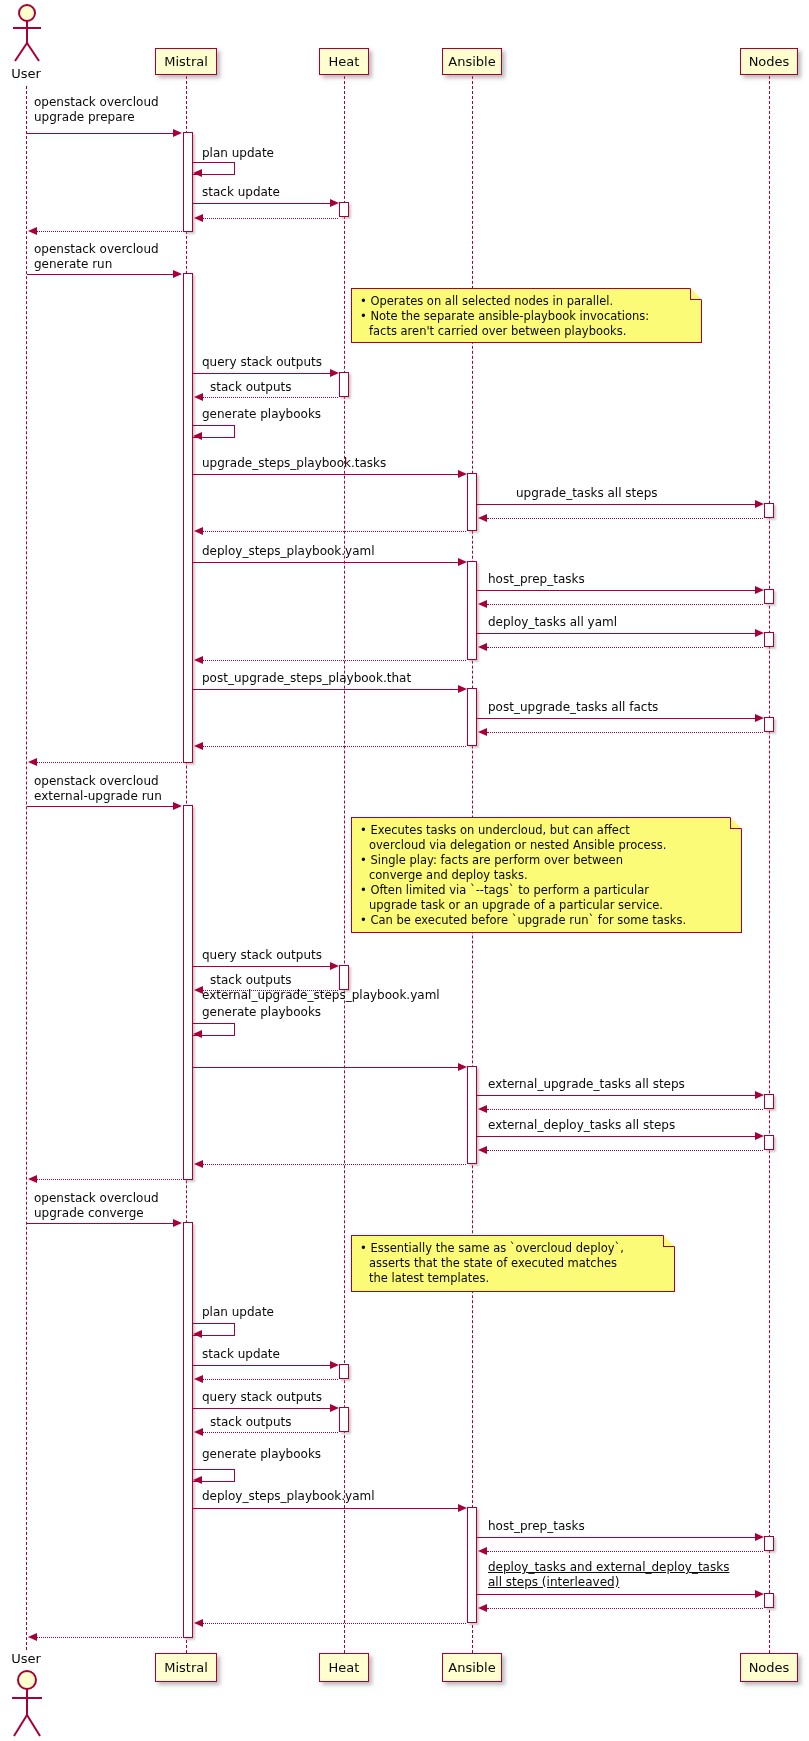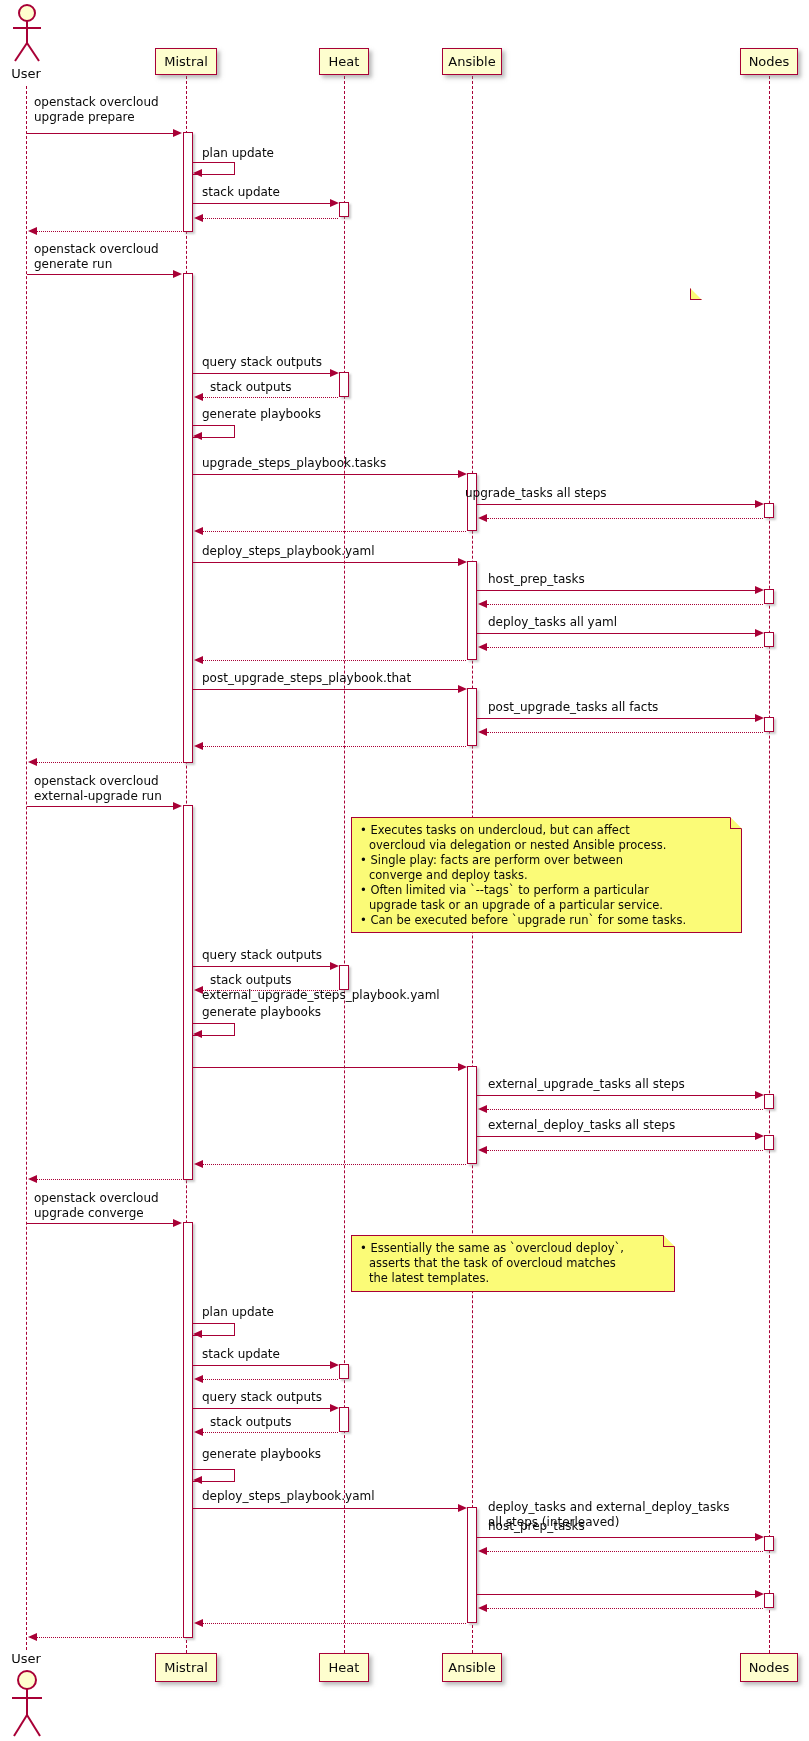--- a/index.html
+++ b/index.html
@@ -87,38 +87,43 @@
   <div class="ar d" style="left:37px;top:231px;width:145px;"></div>
   <div class="hl" style="left:28px;top:227px;"></div>
 
   <div class="cmd" style="left:34px;top:242px;">
     <div>openstack overcloud</div>
     <div>generate run</div>
   </div>
   <div class="ar" style="left:27px;top:274px;width:147px;"></div>
   <div class="hr" style="left:173px;top:270px;"></div>
 
+  <div class="note" style="left:351px;top:288px;width:351px;height:55px;">
+    <div>• Operates on all selected nodes in parallel.</div>
+    <div>• Note the separate ansible-playbook invocations:</div>
+    <div class="cont">facts aren't carried over between playbooks.</div>
+  </div>
   <div class="fold" style="left:690px;top:288px;"></div>
 
   <div class="lb" style="left:202px;top:355px;">query stack outputs</div>
   <div class="ar" style="left:193px;top:373px;width:137px;"></div>
   <div class="hr" style="left:330px;top:369px;"></div>
   <div class="lb" style="left:210px;top:380px;">stack outputs</div>
   <div class="ar d" style="left:203px;top:397px;width:135px;"></div>
   <div class="hl" style="left:194px;top:393px;"></div>
 
   <div class="lb" style="left:202px;top:407px;">generate playbooks</div>
   <div class="loop" style="left:193px;top:425px;"></div>
   <div class="hl" style="left:193px;top:432px;"></div>
 
   <div class="lb" style="left:202px;top:456px;">upgrade_steps_playbook.tasks</div>
   <div class="ar" style="left:193px;top:474px;width:265px;"></div>
   <div class="hr" style="left:458px;top:470px;"></div>
 
-  <div class="lb" style="left:465px;top:486px;">upgrade_tasks all steps</div>
+  <div class="lb" style="left:516px;top:486px;">upgrade_tasks all steps</div>
   <div class="ar" style="left:477px;top:504px;width:278px;"></div>
   <div class="hr" style="left:755px;top:500px;"></div>
   <div class="ar d" style="left:487px;top:518px;width:276px;"></div>
   <div class="hl" style="left:478px;top:514px;"></div>
   <div class="ar d" style="left:203px;top:531px;width:263px;"></div>
   <div class="hl" style="left:194px;top:527px;"></div>
 
   <div class="lb" style="left:202px;top:544px;">deploy_steps_playbook.yaml</div>
   <div class="ar" style="left:193px;top:562px;width:265px;"></div>
   <div class="hr" style="left:458px;top:558px;"></div>
@@ -202,21 +207,21 @@
 
   <div class="cmd" style="left:34px;top:1191px;">
     <div>openstack overcloud</div>
     <div>upgrade converge</div>
   </div>
   <div class="ar" style="left:27px;top:1223px;width:147px;"></div>
   <div class="hr" style="left:173px;top:1219px;"></div>
 
   <div class="note" style="left:351px;top:1235px;width:324px;height:57px;">
     <div>• Essentially the same as `overcloud deploy`,</div>
-    <div class="cont">asserts that the task of overcloud matches</div>
+    <div class="cont">asserts that the state of executed matches</div>
     <div class="cont">the latest templates.</div>
   </div>
   <div class="fold" style="left:663px;top:1235px;"></div>
 
   <div class="lb" style="left:202px;top:1305px;">plan update</div>
   <div class="loop" style="left:193px;top:1323px;"></div>
   <div class="hl" style="left:193px;top:1330px;"></div>
 
   <div class="lb" style="left:202px;top:1347px;">stack update</div>
   <div class="ar" style="left:193px;top:1365px;width:137px;"></div>
@@ -238,21 +243,21 @@
   <div class="lb" style="left:202px;top:1489px;">deploy_steps_playbook.yaml</div>
   <div class="ar" style="left:193px;top:1508px;width:265px;"></div>
   <div class="hr" style="left:458px;top:1504px;"></div>
 
   <div class="lb" style="left:488px;top:1519px;">host_prep_tasks</div>
   <div class="ar" style="left:477px;top:1537px;width:278px;"></div>
   <div class="hr" style="left:755px;top:1533px;"></div>
   <div class="ar d" style="left:487px;top:1551px;width:276px;"></div>
   <div class="hl" style="left:478px;top:1547px;"></div>
 
-  <div class="cmd" style="left:488px;top:1500px;">
+  <div class="cmd" style="left:488px;top:1560px;text-decoration:underline;">
     <div>deploy_tasks and external_deploy_tasks</div>
     <div>all steps (interleaved)</div>
   </div>
   <div class="ar" style="left:477px;top:1594px;width:278px;"></div>
   <div class="hr" style="left:755px;top:1590px;"></div>
   <div class="ar d" style="left:487px;top:1608px;width:276px;"></div>
   <div class="hl" style="left:478px;top:1604px;"></div>
   <div class="ar d" style="left:203px;top:1623px;width:263px;"></div>
   <div class="hl" style="left:194px;top:1619px;"></div>
   <div class="ar d" style="left:37px;top:1637px;width:145px;"></div>

